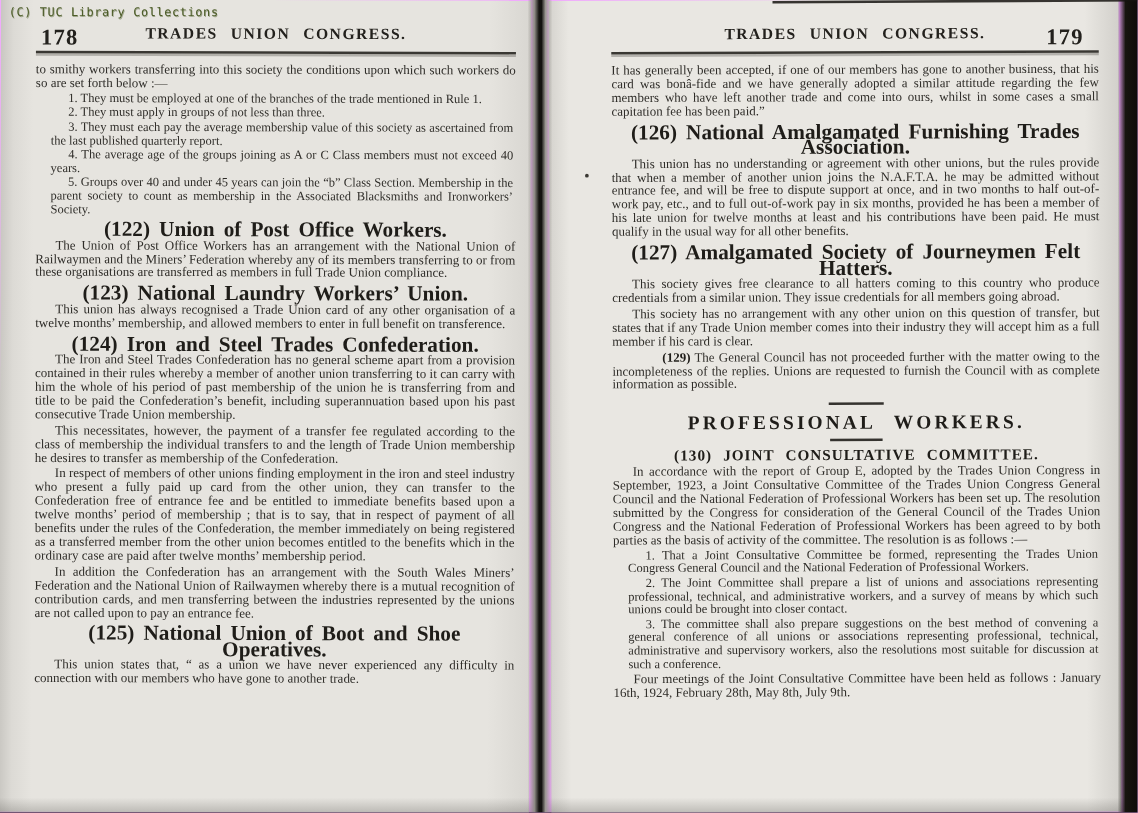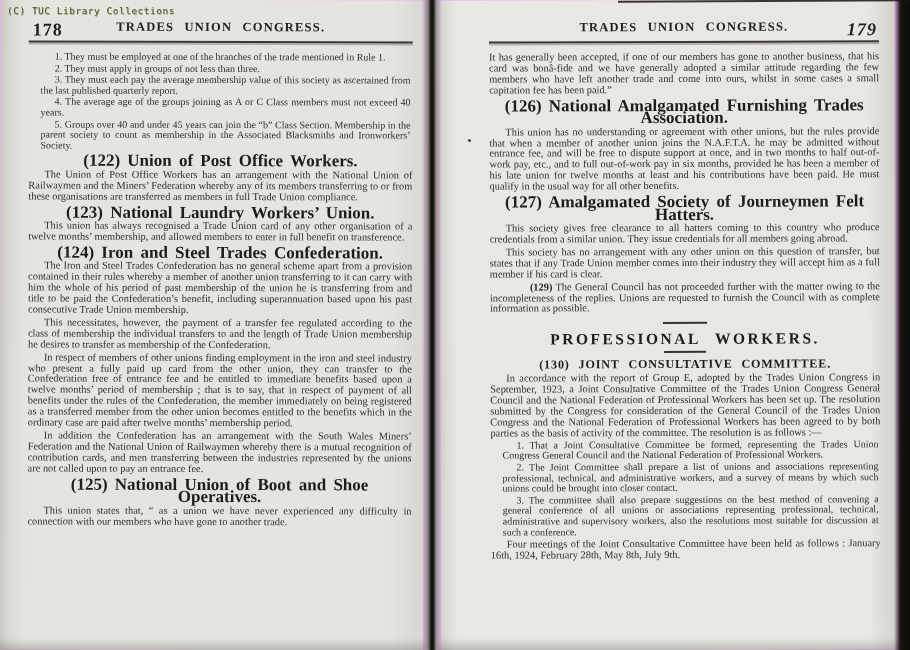--- a/index.html
+++ b/index.html
@@ -22,21 +22,21 @@
     background:linear-gradient(90deg,#d4d2cd 0,#e9e7e2 16px,#e9e7e2 94%,#d2d0cb 100%);
     transform:rotate(-0.2deg);
   }
   .page-header { position:relative; height:16px; }
   .running-title {
     display:block; text-align:center; font-weight:bold; font-size:12.5px;
     letter-spacing:1.2px; word-spacing:6px; color:#23211d;
   }
   .page-num { position:absolute; top:0; font-weight:bold; font-size:18px; letter-spacing:1px; color:#23211d; }
   .page-num.pos-left { left:4px; }
-  .page-num.pos-right { right:2px;font-style:italic; }
+  .page-num.pos-right { right:12px; }
   .header-rule {
     height:2px; background:#3a3833; margin-top:5px;
     box-shadow:0 2px 0 rgba(58,56,51,0.3);
   }
   .page-body { margin-top:9px; }
   .para {
     font-size:10.4px; line-height:10.9px; text-align:justify;
     text-indent:16px; margin:2px 0 0 0;
   }
   .para.noindent { text-indent:0; }
@@ -92,20 +92,21 @@
 
   <div class="watermark">(C) TUC Library Collections</div>
 
   <div class="page page-left">
     <div class="page-header">
       <span class="page-num pos-left">178</span>
       <span class="running-title">TRADES UNION CONGRESS.</span>
     </div>
     <div class="header-rule"></div>
     <div class="page-body">
+        <p class="para noindent">to smithy workers transferring into this society the conditions upon which such workers do so are set forth below :—</p>
         <p class="list">1. They must be employed at one of the branches of the trade mentioned in Rule 1.</p>
         <p class="list">2. They must apply in groups of not less than three.</p>
         <p class="list">3. They must each pay the average membership value of this society as ascertained from the last published quarterly report.</p>
         <p class="list">4. The average age of the groups joining as A or C Class members must not exceed 40 years.</p>
         <p class="list">5. Groups over 40 and under 45 years can join the “b” Class Section. Membership in the parent society to count as membership in the Associated Blacksmiths and Ironworkers’ Society.</p>
         <p class="heading">(122) Union of Post Office Workers.</p>
         <p class="para">The Union of Post Office Workers has an arrangement with the National Union of Railwaymen and the Miners’ Federation whereby any of its members transferring to or from these organisations are transferred as members in full Trade Union compliance.</p>
         <p class="heading">(123) National Laundry Workers’ Union.</p>
         <p class="para">This union has always recognised a Trade Union card of any other organisation of a twelve months’ membership, and allowed members to enter in full benefit on transference.</p>
         <p class="heading">(124) Iron and Steel Trades Confederation.</p>

